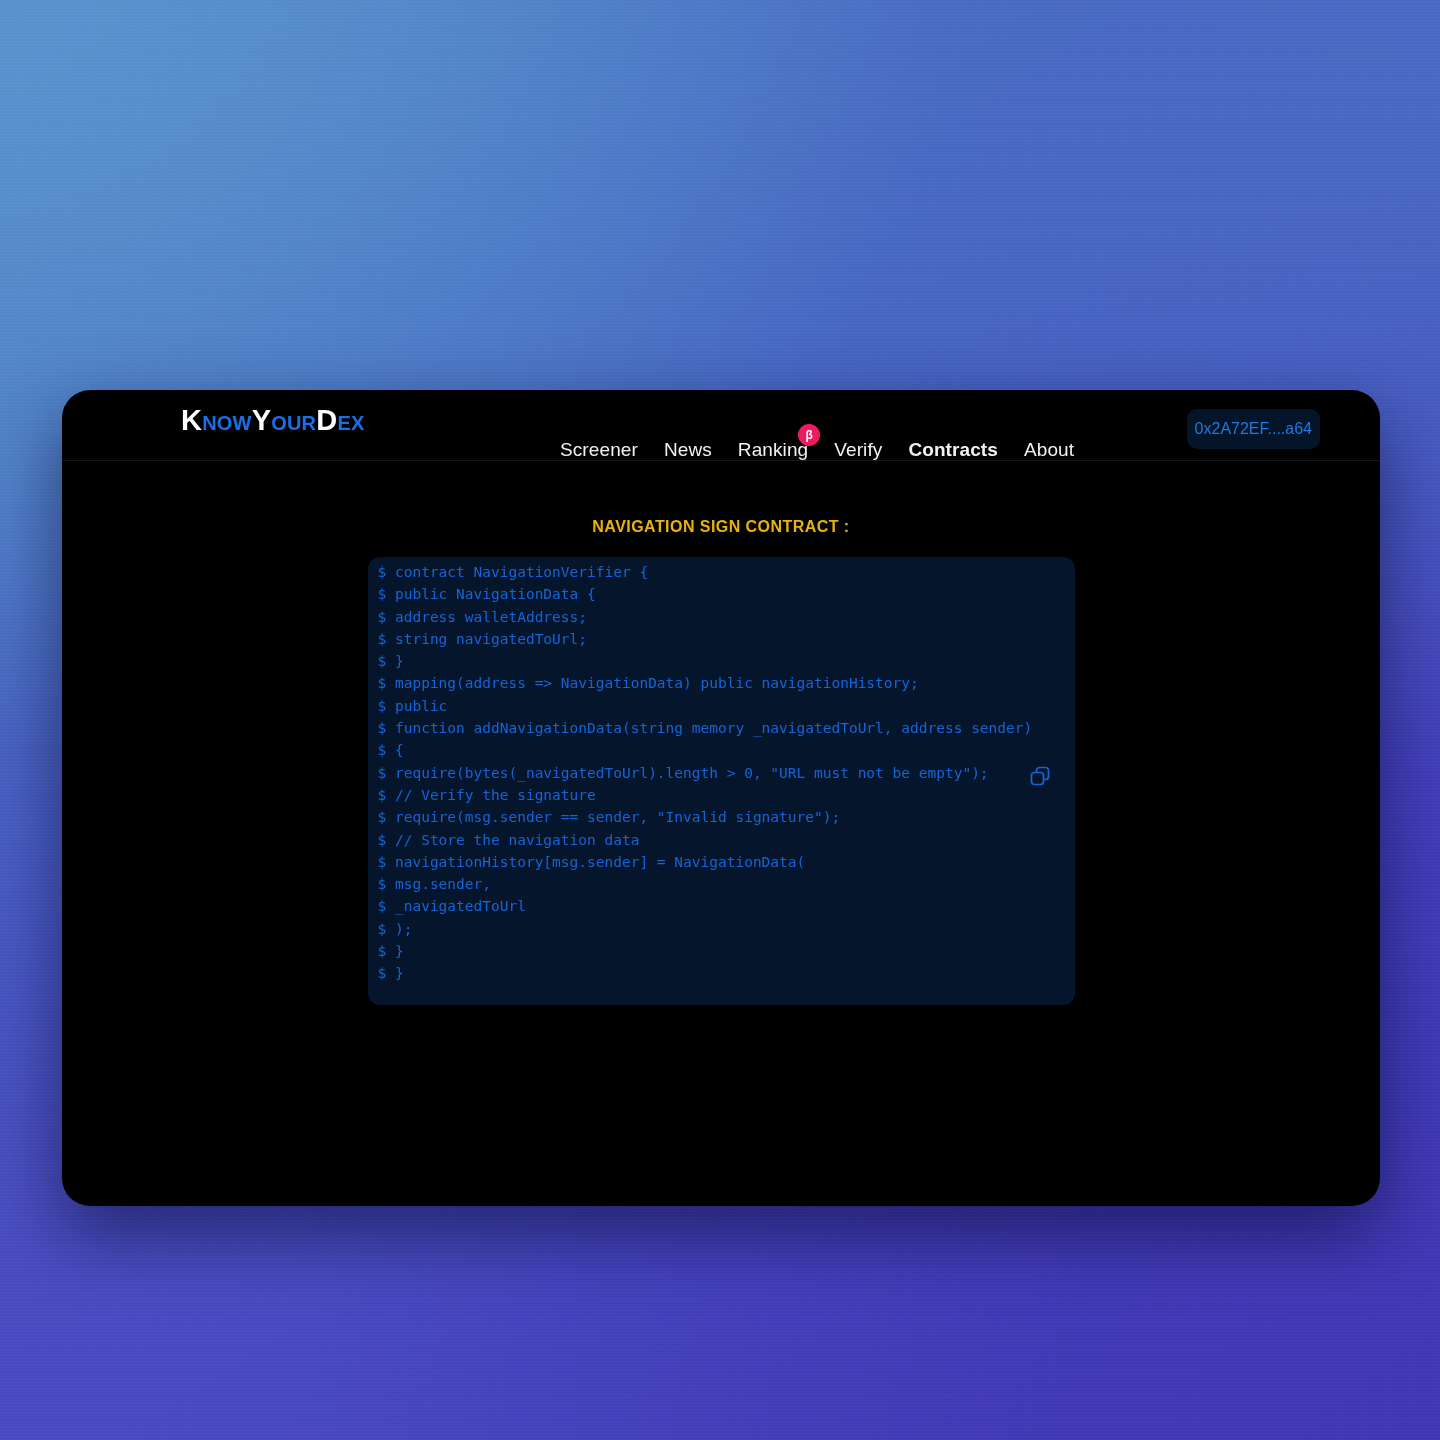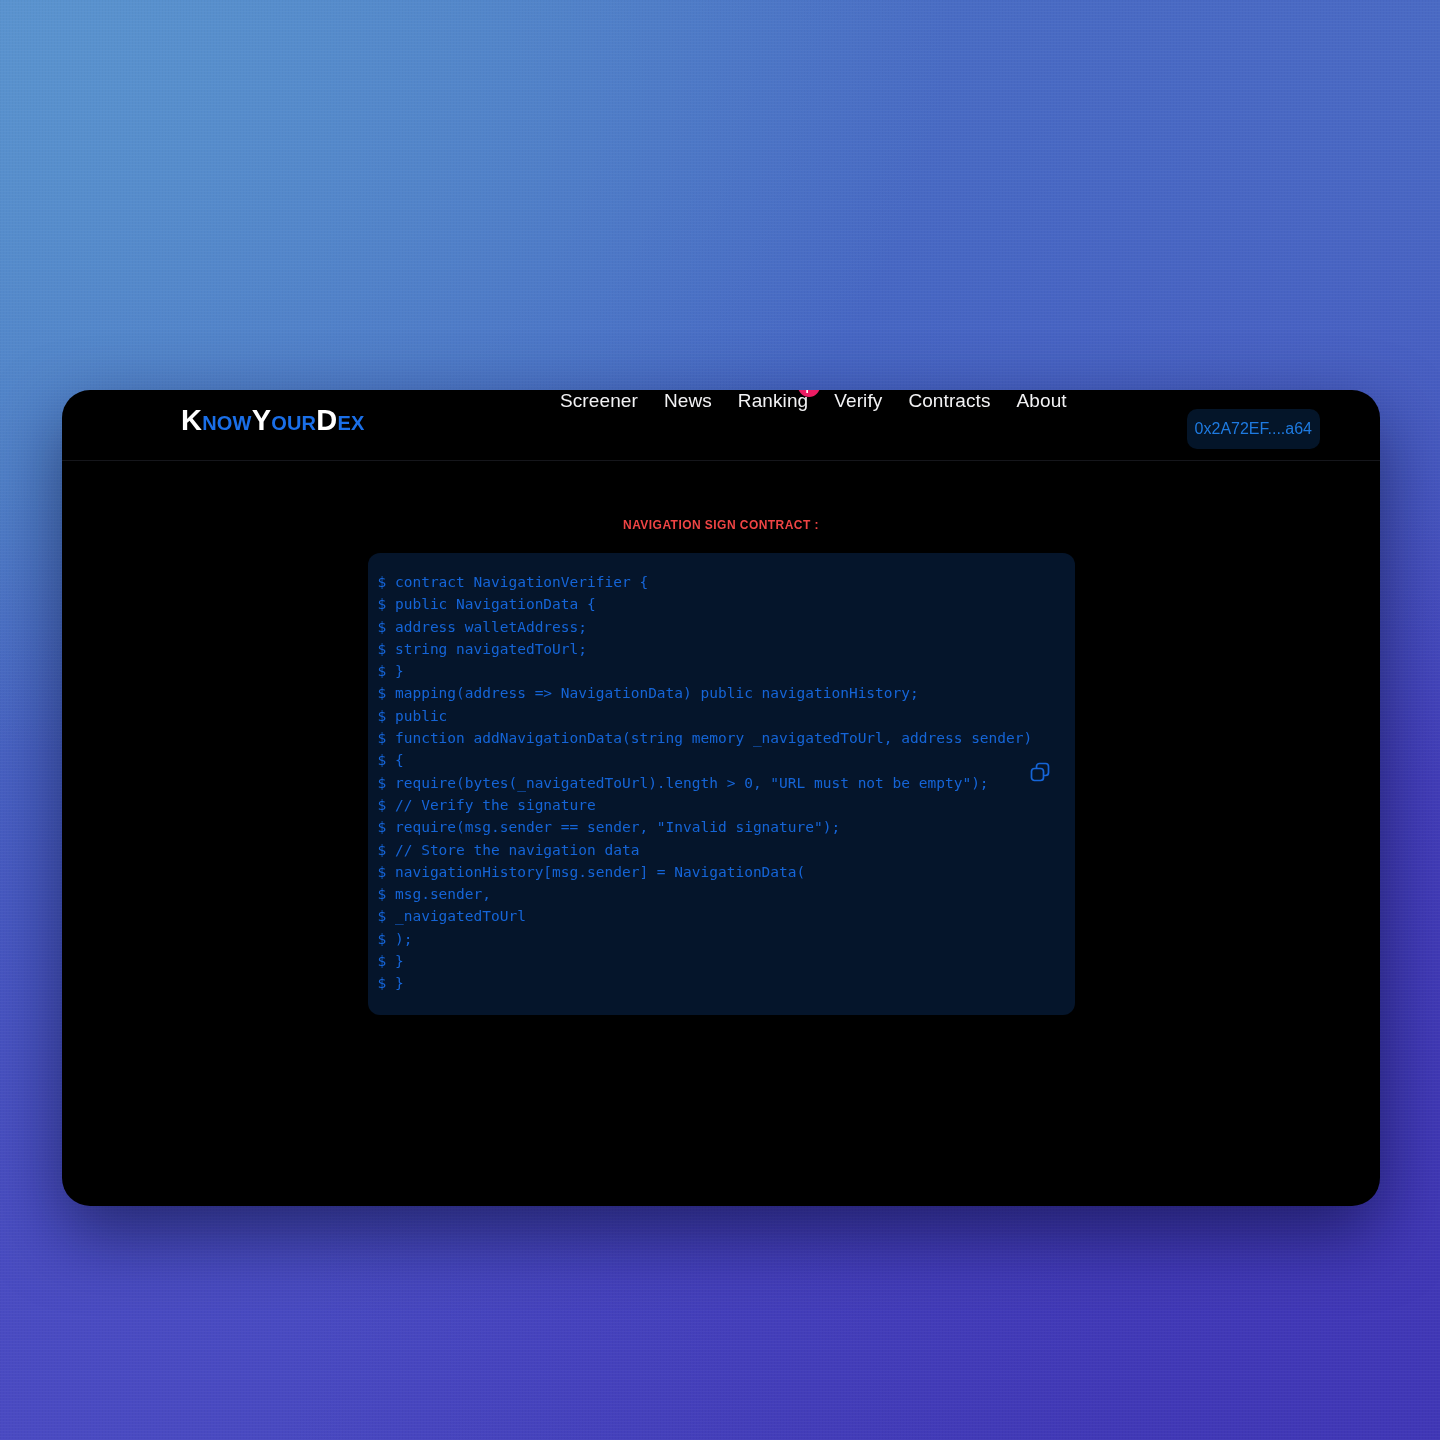--- a/index.html
+++ b/index.html
@@ -80,33 +80,33 @@
     color: #1a6fe8;
     letter-spacing: .2px;
   }
 
   #main-nav {
     position: absolute;
     left: 498px;
     top: 0;
     height: 71px;
     display: flex;
-    align-items: flex-start;
+    align-items: flex-end;
     gap: 26px;
   }
   .nav-item {
     position: relative;
     font-size: 19px;
     color: #f2f2f4;
     font-weight: 400;
     cursor: pointer;
     letter-spacing: .1px;
     white-space: nowrap;
   }
-  .nav-item.active { font-weight: 400; }
+  .nav-item.active { font-weight: 700; }
 
   #beta-badge {
     position: absolute;
     right: -12px;
     top: -15px;
     width: 22px;
     height: 22px;
     border-radius: 50%;
     background: #ec1c63;
     color: #ffffff;
@@ -137,37 +137,37 @@
 
   
   #page-body {
     position: relative;
     height: 590px;
     padding-top: 57px;
     text-align: center;
   }
 
   .section-title {
-    font-size: 12px;
-    font-weight: 700;
-    color: #ef4444;
+    font-size: 16px;
+    font-weight: 700;
+    color: #eab308;
     letter-spacing: .45px;
     text-transform: uppercase;
     text-align: center;
   }
 
   #code-panel {
     position: relative;
     margin: 21px auto 0;
     width: 707px;
     min-height: 431px;
     background: #05152b;
     border-radius: 12px;
     text-align: left;
-    padding: 18px 22px 20px 10px;
+    padding: 4px 22px 20px 10px;
   }
 
   .code-line {
     font-family: "DejaVu Sans Mono", monospace;
     font-size: 14.5px;
     line-height: 22.3px;
     color: #1565d8;
     white-space: pre;
   }
   .code-line .prompt { color: #1565d8; }

